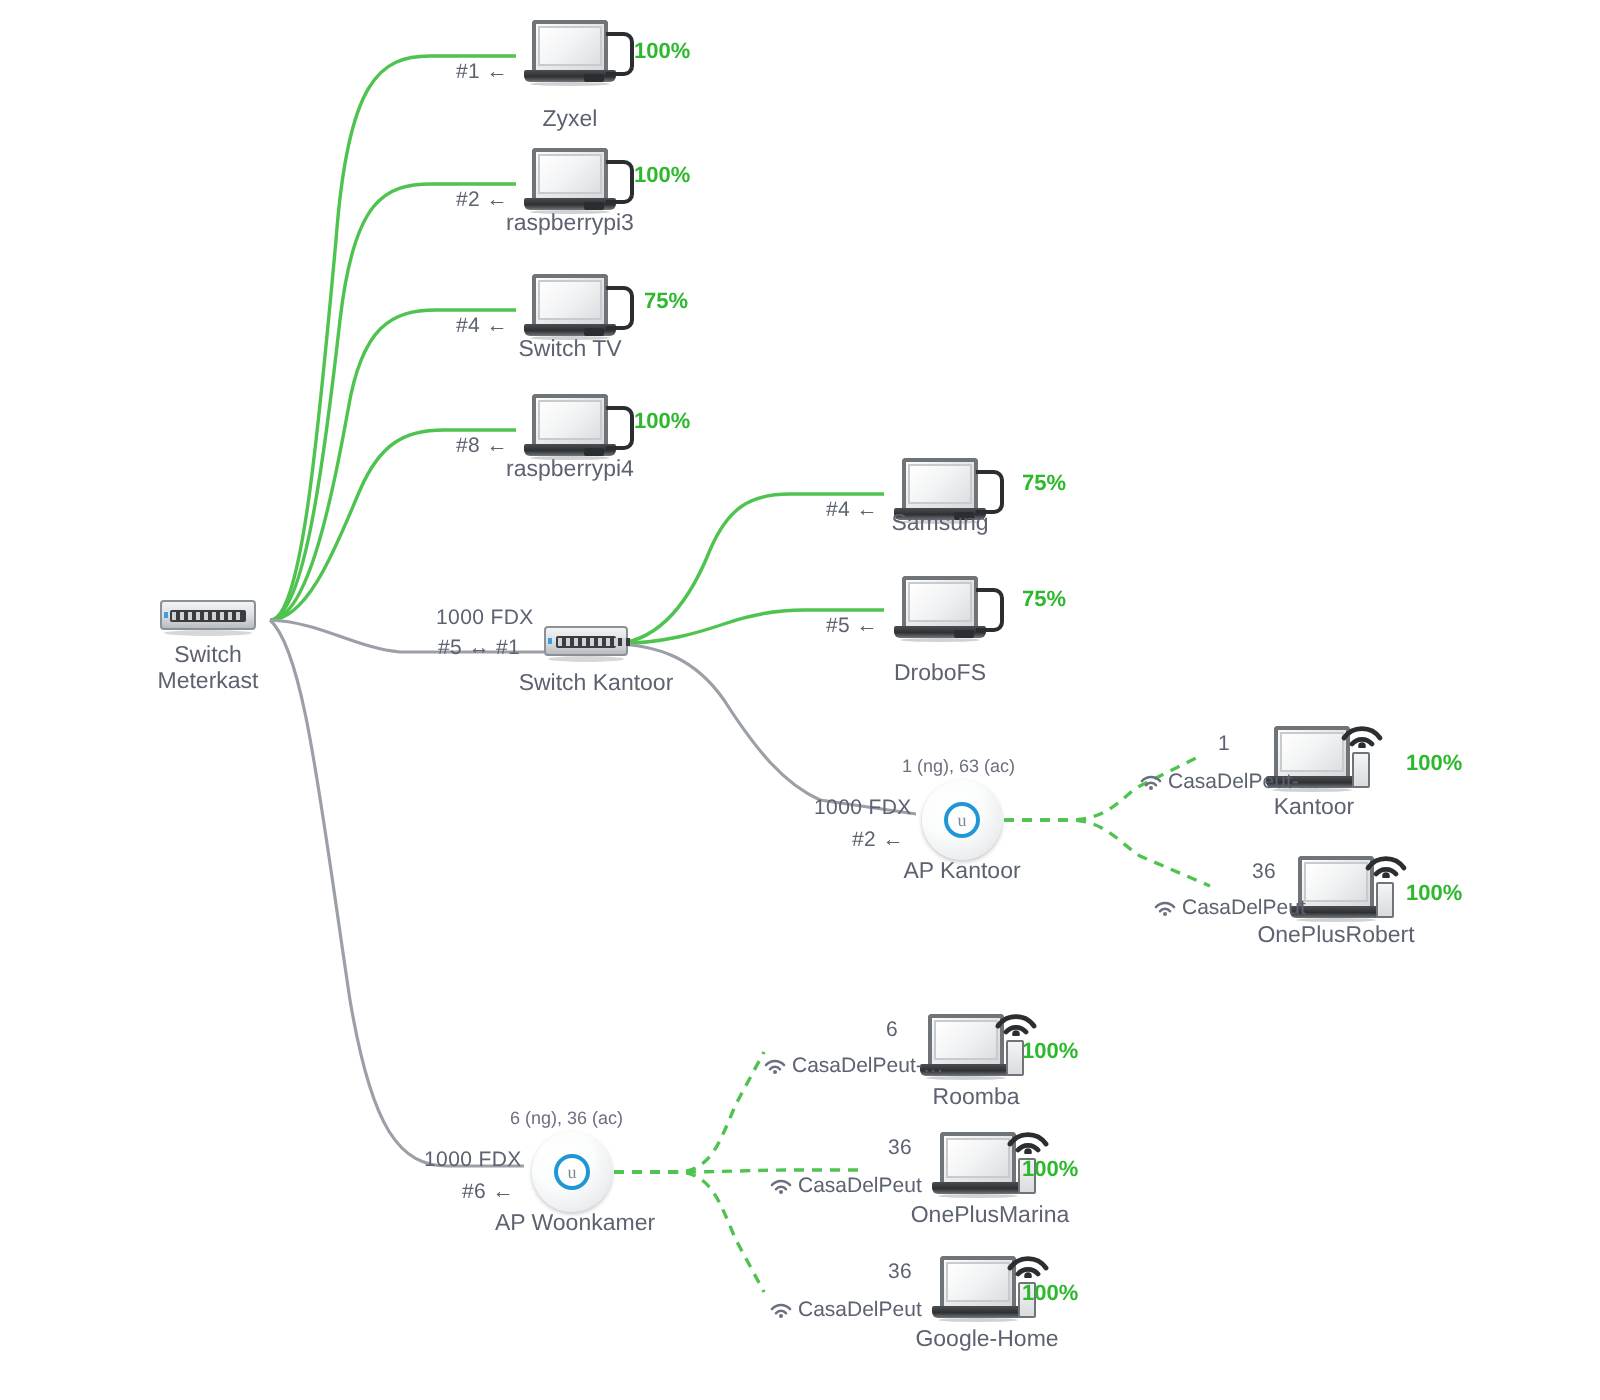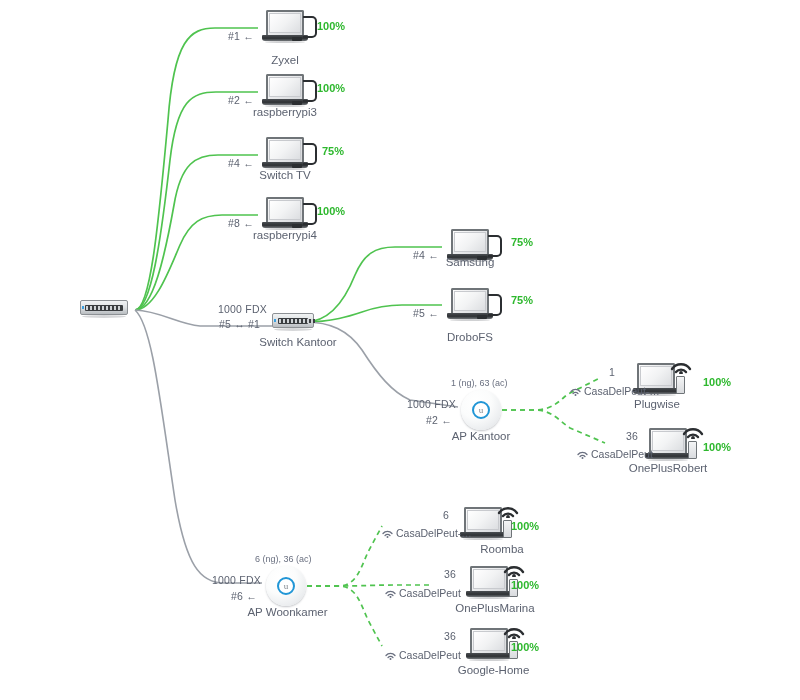--- a/index.html
+++ b/index.html
@@ -254,20 +254,24 @@
   </svg>
 
   <div class="node" style="left:80px; top:300px;">
     <div class="switch-ico">
       <div class="body"></div>
         <div class="ports"></div>
         <div class="led"></div>
         <div class="shadow"></div>
     </div>
   </div>
+  <div class="node-label" style="left:54px; top:322px; width:100px;">
+    <div>Switch</div>
+    <div>Meterkast</div>
+  </div>
 
   <div class="node" style="left:262px; top:10px;">
     <div class="laptop">
       <div class="lid"></div>
         <div class="screen"></div>
         <div class="base"></div>
         <div class="shadow"></div>
       <div class="wired-cable"></div>
         <div class="wired-plug"></div>
     </div>
@@ -390,21 +394,21 @@
   <div class="port-label" style="left:609px; top:366px;">1</div>
   <div class="ssid-label" style="left:570px; top:385px;">
     <svg class="wifi-glyph" width="11" height="9">
       <g fill="none" stroke="#6a7080" stroke-width="1.3" stroke-linecap="round">
         <path d="M1,4.5 A6,6 0 0 1 10,4.5"></path>
           <path d="M3,6.6 A3.2,3.2 0 0 1 8,6.6"></path>
       </g>
         <circle cx="5.5" cy="8" r="1" fill="#6a7080"></circle>
     </svg><span>CasaDelPeut-…</span>
   </div>
-  <div class="node-label" style="left:617px; top:398px; width:80px;">Plugwise</div>
+  <div class="node-label" style="left:617px; top:398px; width:80px;">Kantoor</div>
   <div class="pct" style="left:703px; top:365px;">100%</div>
 
   <div class="node" style="left:645px; top:428px;">
     <div class="laptop">
       <div class="lid"></div>
         <div class="screen"></div>
         <div class="base"></div>
         <div class="shadow"></div>
       <div class="wl-tower"></div>
       <svg width="24" height="20" style="position:absolute;left:36px;top:-9px;">
@@ -460,21 +464,21 @@
   <div class="port-label" style="left:443px; top:509px;">6</div>
   <div class="ssid-label" style="left:382px; top:527px;">
     <svg class="wifi-glyph" width="11" height="9">
       <g fill="none" stroke="#6a7080" stroke-width="1.3" stroke-linecap="round">
         <path d="M1,4.5 A6,6 0 0 1 10,4.5"></path>
           <path d="M3,6.6 A3.2,3.2 0 0 1 8,6.6"></path>
       </g>
         <circle cx="5.5" cy="8" r="1" fill="#6a7080"></circle>
     </svg><span>CasaDelPeut-…</span>
   </div>
-  <div class="node-label" style="left:462px; top:543px; width:80px;">Roomba</div>
+  <div class="node-label" style="left:448px; top:543px; width:80px;">Roomba</div>
   <div class="pct" style="left:511px; top:509px;">100%</div>
 
   <div class="node" style="left:466px; top:566px;">
     <div class="laptop">
       <div class="lid"></div>
         <div class="screen"></div>
         <div class="base"></div>
         <div class="shadow"></div>
       <div class="wl-tower"></div>
       <svg width="24" height="20" style="position:absolute;left:36px;top:-9px;">

